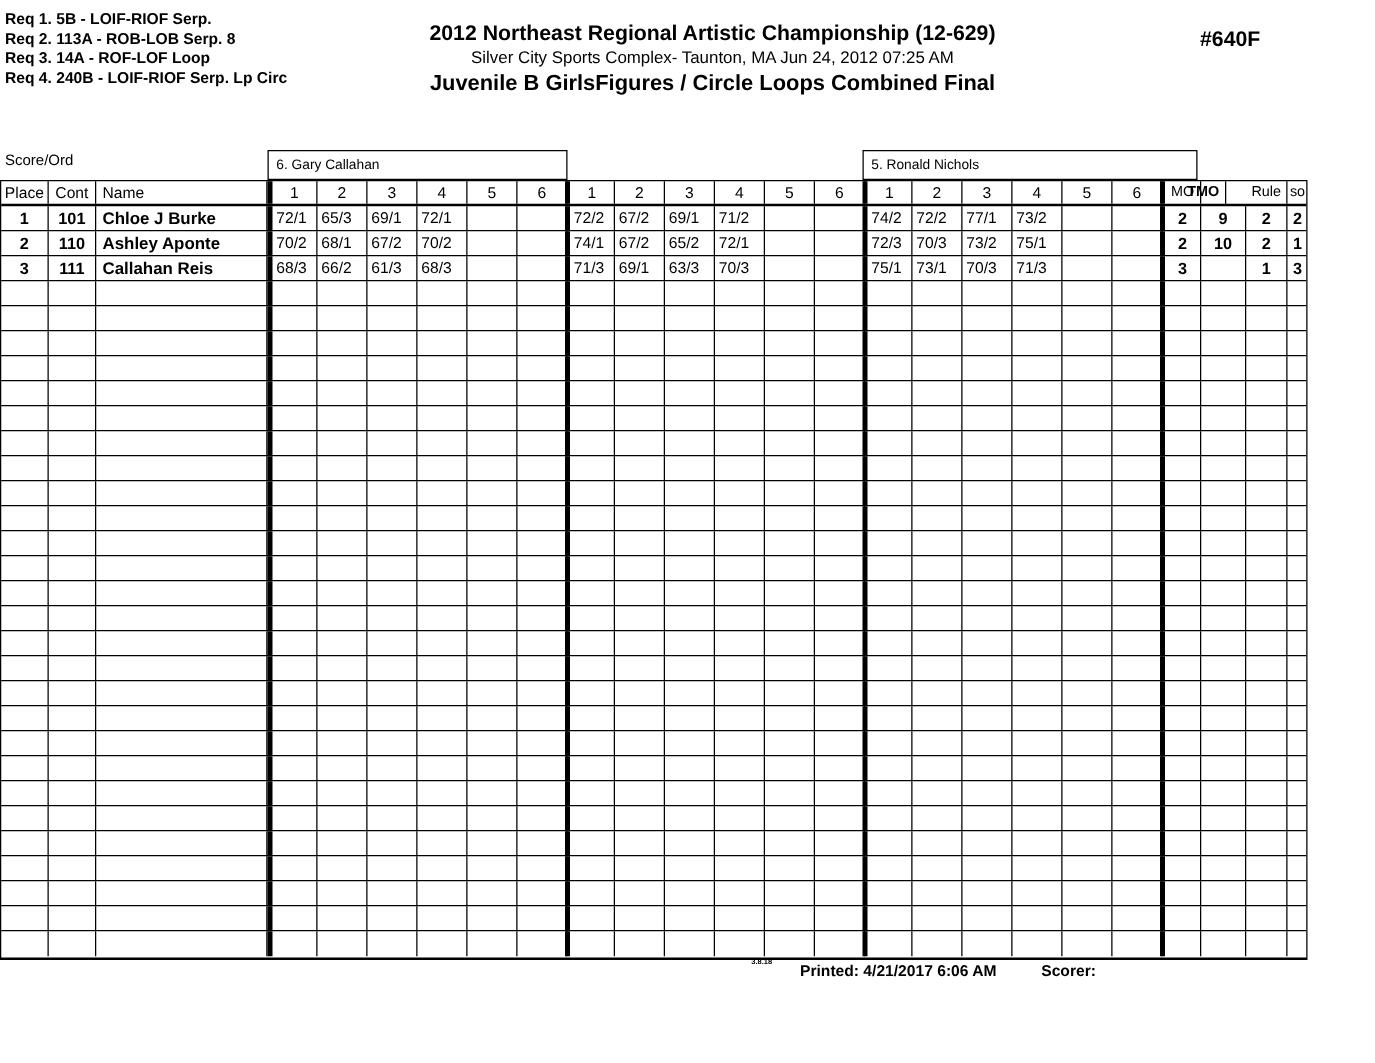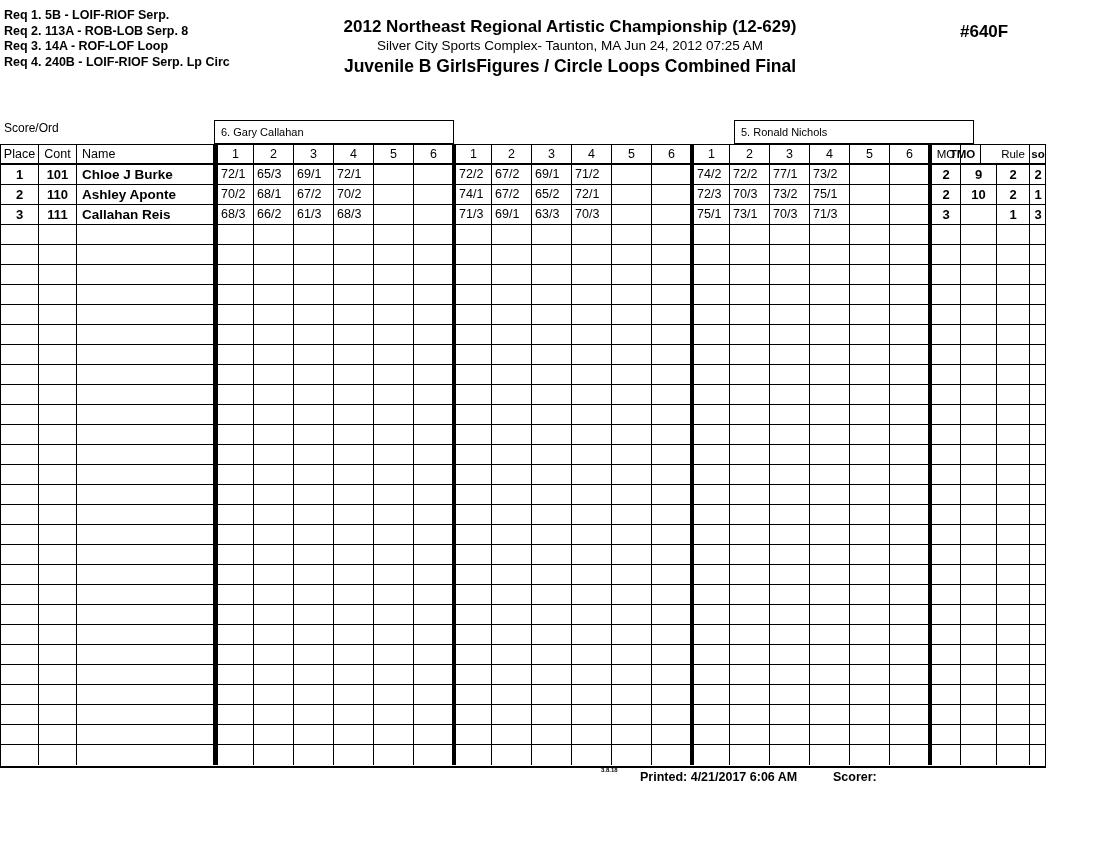--- a/index.html
+++ b/index.html
@@ -143,21 +143,20 @@
     font-size: 12px;
     line-height: 19px;
     white-space: nowrap;
     overflow: hidden;
   }
   .cell.thickleft {
     border-left: 4px solid #000;
   }
   .cell.noright {
     border-right: none;
-    font-weight: bold;
   }
   .cell.ctr  { text-align: center; }
   .cell.lft  { text-align: left; padding-left: 5px; }
 
   
   #header-row .cell {
     font-size: 12.5px;
     line-height: 18px;
   }
   #header-row .hdr-small {
@@ -210,21 +209,21 @@
   <div id="event-title">Juvenile B GirlsFigures / Circle Loops Combined Final</div>
 </div>
 
 <div id="event-number">#640F</div>
 
 <div id="score-ord-label">Score/Ord</div>
 
 <div id="sheet">
 
   <div class="judge-band" id="judge-band-1" style="left:214px; width:240px;">6.  Gary Callahan</div>
-  <div class="judge-band" id="judge-band-3" style="left:690px; width:240px;margin-left:44px;">5.  Ronald Nichols</div>
+  <div class="judge-band" id="judge-band-3" style="left:690px; width:268px;">5.  Ronald Nichols</div>
 
   <div id="grid">
 
     <div class="row" id="header-row">
       <div class="cell ctr" style="left:0px; width:38px;">Place</div>
       <div class="cell ctr" style="left:38px; width:38px;">Cont</div>
       <div class="cell lft" style="left:76px; width:137px;">Name</div>
 
       <div class="cell ctr thickleft" style="left:213px; width:40px;">1</div>
       <div class="cell ctr" style="left:253px; width:40px;">2</div>

